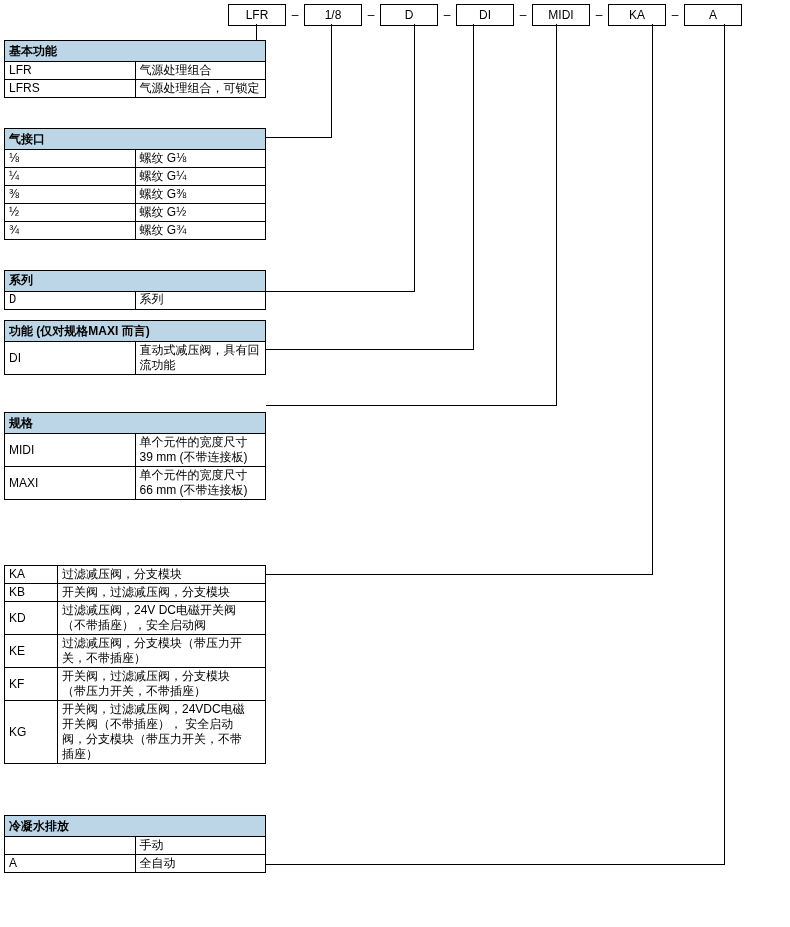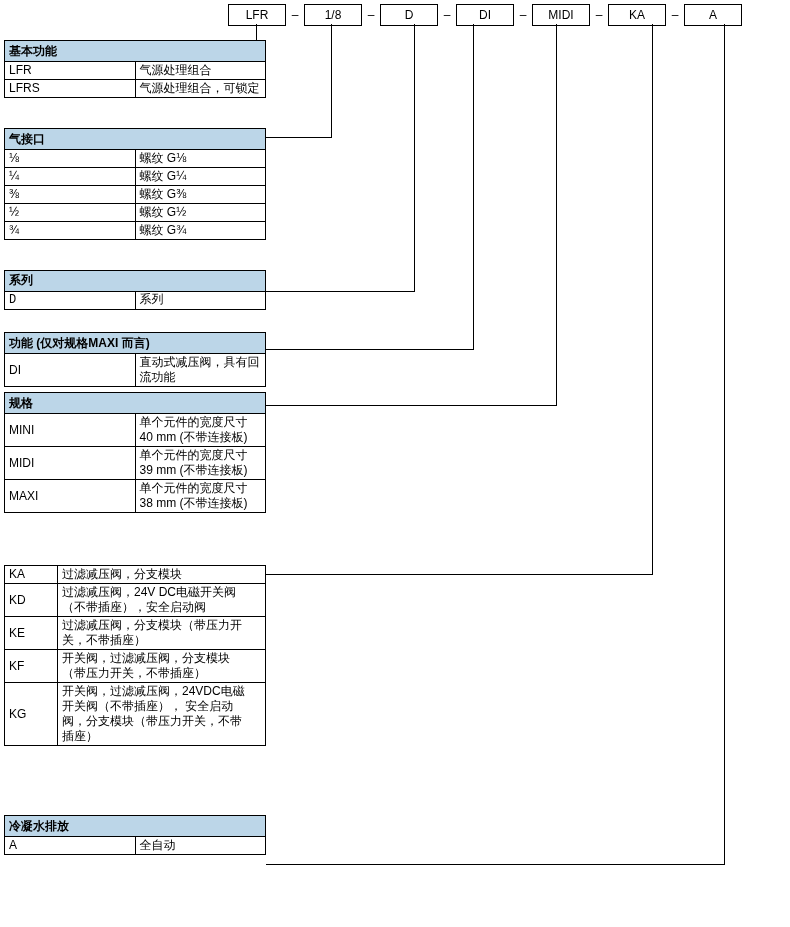--- a/index.html
+++ b/index.html
@@ -176,66 +176,63 @@
         <tr class="hdr">
       <td colspan="2">系列</td>
     </tr>
     <tr>
       <td class="code">D</td>
       <td>系列</td>
     </tr>
   </tbody>
     </table>
 
-  <table class="tbl" style="top:332px;">
+  <table class="tbl" style="top:320px;">
     <tbody>
         <tr class="hdr">
       <td colspan="2">功能 (仅对规格MAXI 而言)</td>
     </tr>
     <tr>
       <td class="code">DI</td>
       <td>直动式减压阀，具有回流功能</td>
     </tr>
   </tbody>
     </table>
 
-  <table class="tbl" style="top:392px;">
+  <table class="tbl" style="top:412px;">
     <tbody>
         <tr class="hdr">
       <td colspan="2">规格</td>
-    </tr>
-    <tr>
-      <td class="code">MINI</td>
-      <td class="cell-two-line">
-        <div>单个元件的宽度尺寸</div>
-        <div>40 mm (不带连接板)</div>
-      </td>
     </tr>
     <tr>
       <td class="code">MIDI</td>
       <td class="cell-two-line">
         <div>单个元件的宽度尺寸</div>
         <div>39 mm (不带连接板)</div>
       </td>
     </tr>
     <tr>
       <td class="code">MAXI</td>
       <td class="cell-two-line">
         <div>单个元件的宽度尺寸</div>
-        <div>38 mm (不带连接板)</div>
+        <div>66 mm (不带连接板)</div>
       </td>
     </tr>
   </tbody>
     </table>
 
   <table class="tbl" style="top:565px;">
     <tbody>
     <tr>
       <td class="code">KA</td>
       <td>过滤减压阀，分支模块</td>
+    </tr>
+    <tr>
+      <td class="code">KB</td>
+      <td>开关阀，过滤减压阀，分支模块</td>
     </tr>
     <tr>
       <td class="code">KD</td>
       <td class="cell-two-line">
         <div>过滤减压阀，24V DC电磁开关阀</div>
         <div>（不带插座），安全启动阀</div>
       </td>
     </tr>
     <tr>
       <td class="code">KE</td>
@@ -262,19 +259,23 @@
     </tr>
   </tbody>
     </table>
 
   <table class="tbl" style="top:815px;">
     <tbody>
         <tr class="hdr">
       <td colspan="2">冷凝水排放</td>
     </tr>
     <tr>
+      <td class="code">&nbsp;</td>
+      <td>手动</td>
+    </tr>
+    <tr>
       <td class="code">A</td>
       <td>全自动</td>
     </tr>
   </tbody>
     </table>
 
 </div>
 
 </body></html>

